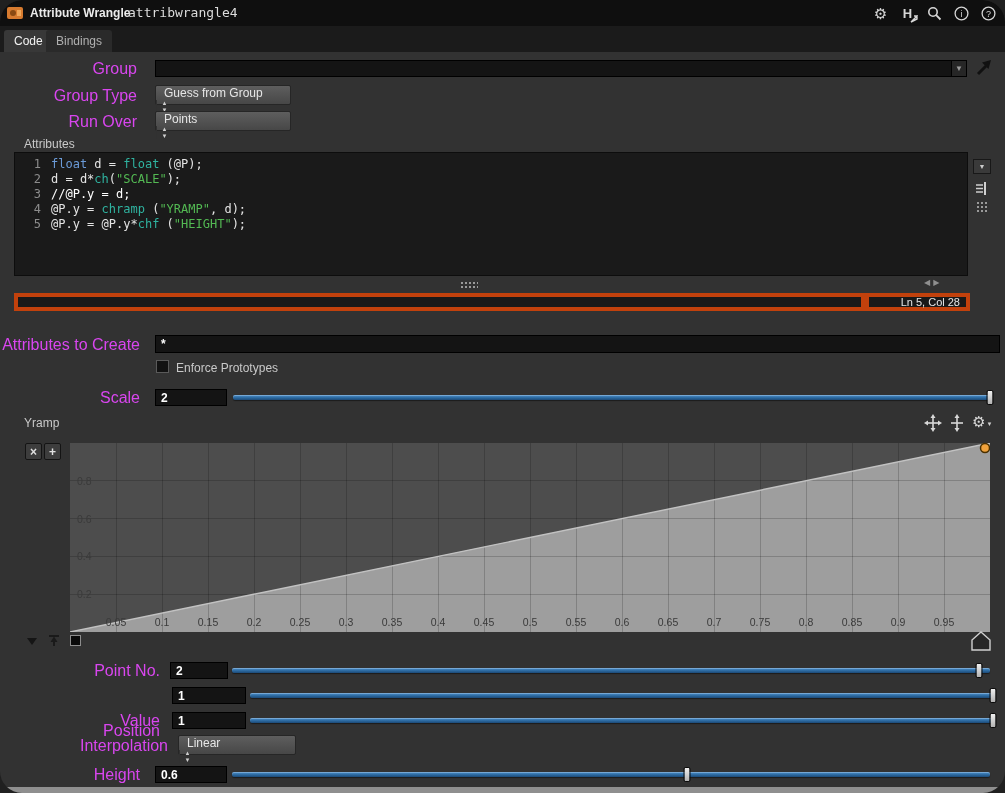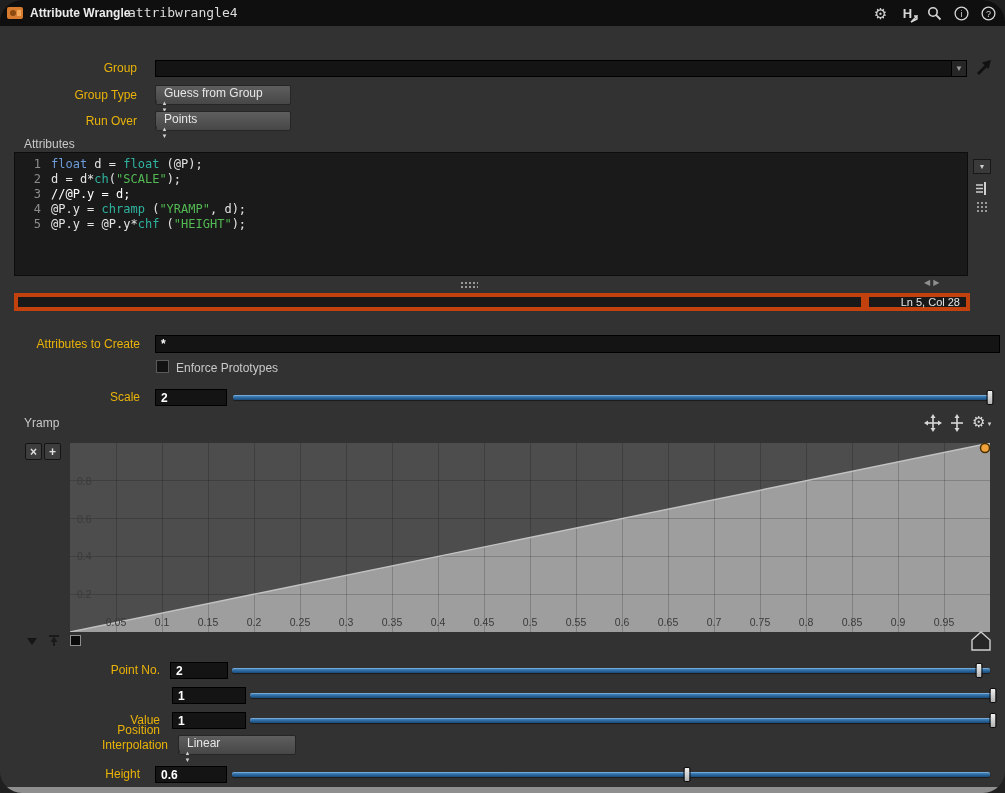--- a/index.html
+++ b/index.html
@@ -24,21 +24,21 @@
 
   
   .tabbar { position:absolute; left:0; top:26px; width:1005px; height:26px; background:#1b1b1b; }
   .tab { position:absolute; top:4px; height:22px; display:flex; align-items:center; padding:0 10px;
          background:#2a2a2a; color:#b0b0b0; border-radius:3px 3px 0 0; font-size:12px; }
   .tab.active { background:#383838; color:#f2f2f2; }
   .tab-code { left:4px; }
   .tab-bindings { left:46px; }
 
   
-  .row-label { position:absolute; color:#eab308; font-size:12px; line-height:17px; text-align:right; }
+  .row-label { position:absolute; color:#d946ef; font-size:16px; line-height:17px; text-align:right; }
   .free-label { position:absolute; color:#c9c9c9; font-size:12px; }
   .text-field { position:absolute; background:#141414; border:1px solid #000;
                 display:flex; align-items:center; padding-left:5px; color:#ffffff;
                 font-weight:bold; font-size:12px; }
   .field-arrow { margin-left:auto; width:15px; align-self:stretch; display:flex; align-items:center;
                  justify-content:center; background:#262626; border-left:1px solid #000;
                  color:#9a9a9a; font-size:8px; }
   .dropdown { position:absolute; display:flex; align-items:stretch;
               background:linear-gradient(180deg,#5e5e5e,#474747);
               border:1px solid #262626; border-radius:2px; color:#e6e6e6; font-size:12px;flex-direction:column; }
@@ -131,20 +131,28 @@
       </span>
       <span class="hicon">
         <svg width="15" height="15">
           <circle cx="7.5" cy="7.5" r="6.4" fill="none" stroke="#d6d6d6" stroke-width="1.3"></circle>
           <text x="7.5" y="11" text-anchor="middle" font-size="9" fill="#d6d6d6">?</text>
         </svg>
       </span>
     </div>
   </div>
 
+  <div class="tabbar">
+    <div class="tab tab-code active">
+      <span>Code</span>
+    </div>
+    <div class="tab tab-bindings">
+      <span>Bindings</span>
+    </div>
+  </div>
 
   <div class="row-label" style="left:0;top:60px;width:137px">Group</div>
   <div class="text-field" style="left:155px;top:60px;width:812px;height:17px">
     <span></span>
     <span class="field-arrow">
       <span>▼</span>
     </span>
   </div>
   <svg class="abs" style="left:973px;top:56px" width="22" height="22">
     <path d="M5 18 L13 10" stroke="#111111" stroke-width="3"></path>

